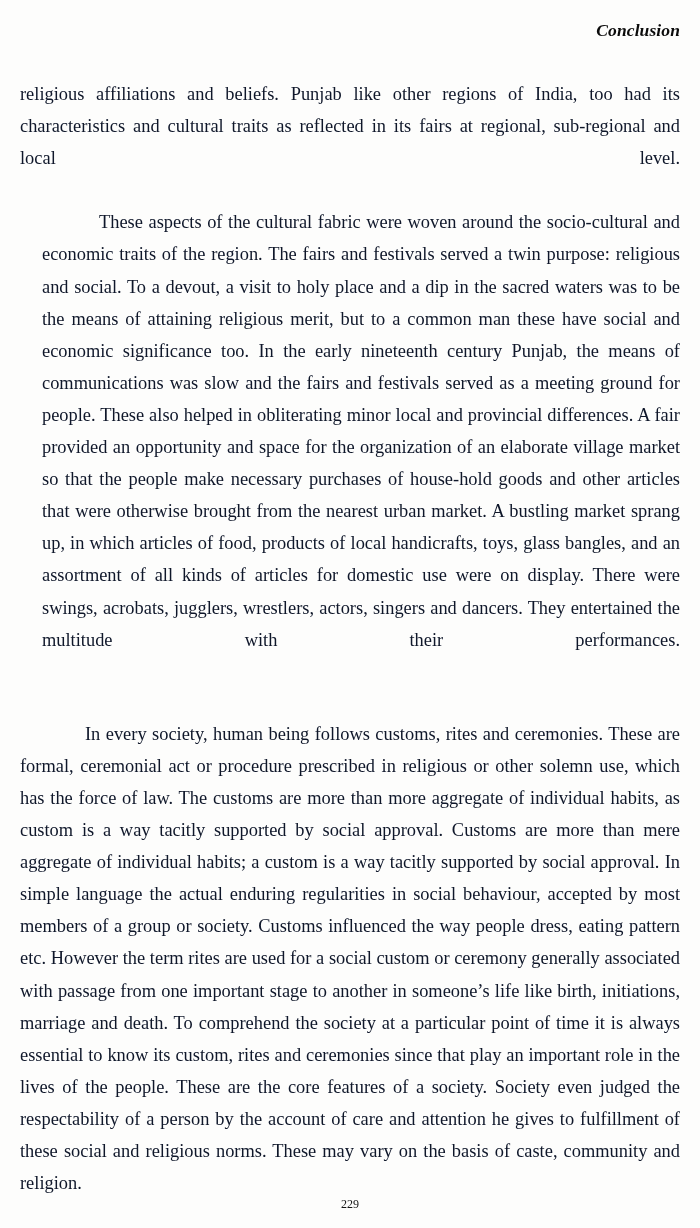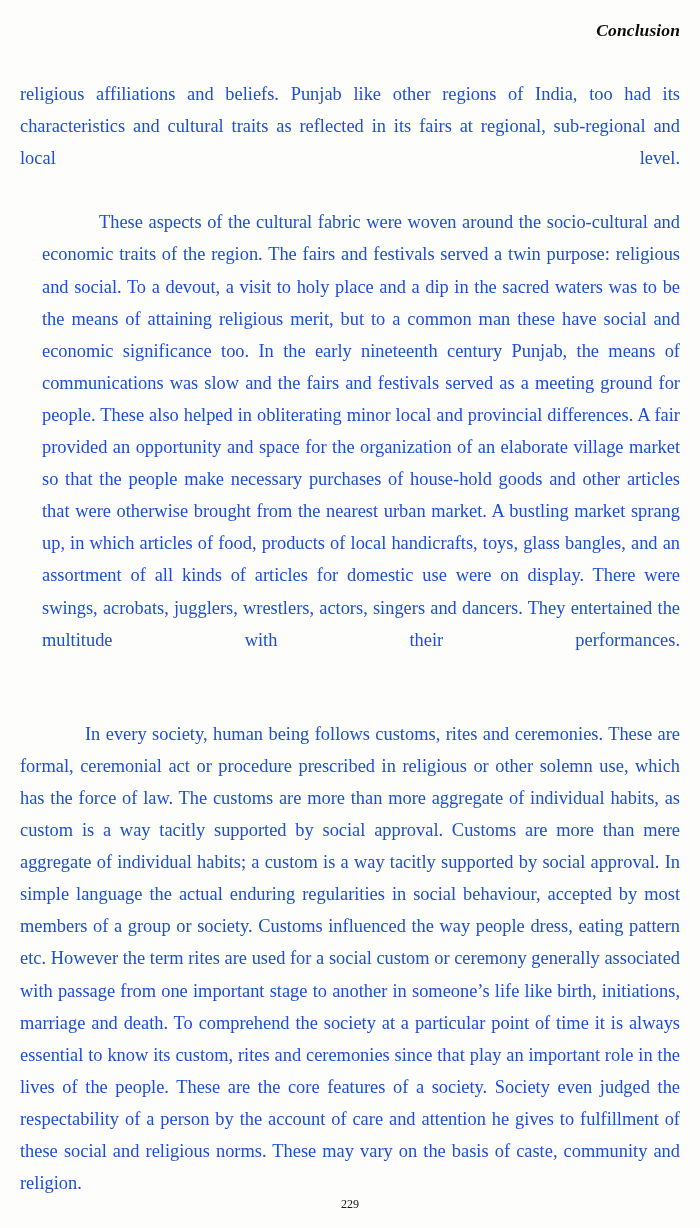--- a/index.html
+++ b/index.html
@@ -39,21 +39,21 @@
     left: 20px;
     width: 660px;
   }
 
   .para {
     margin: 0;
     font-size: 18.4px;
     line-height: 32.1px;
     text-align: justify;
     text-justify: inter-word;
-    color: #1d4ed8;
+    color: #0f172a;
     -webkit-font-smoothing: antialiased;
   }
 
   .para.indent-1 { text-indent: 57px; margin-left: 22px; }
   .para.indent-2 { text-indent: 65px; }
 
   .para + .para { margin-top: 0; }
 
   .para.gap-before { margin-top: 30px; }
 

